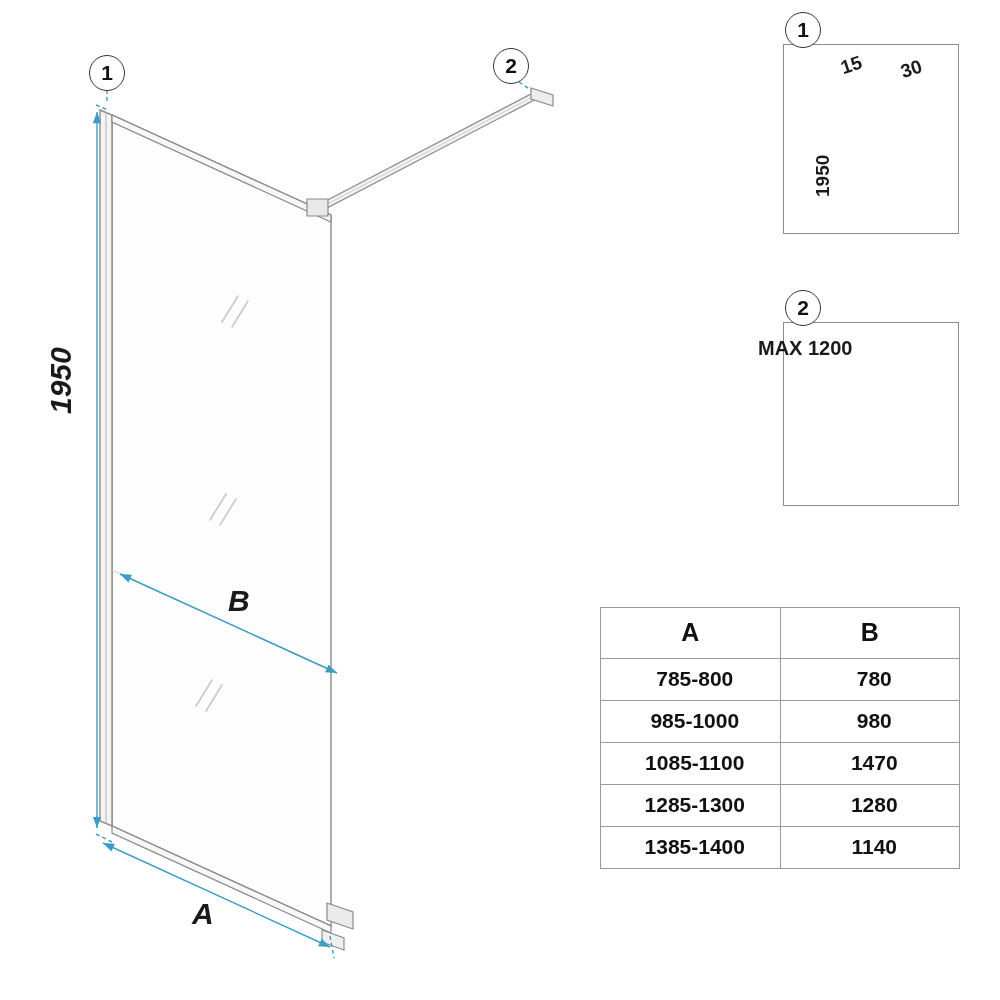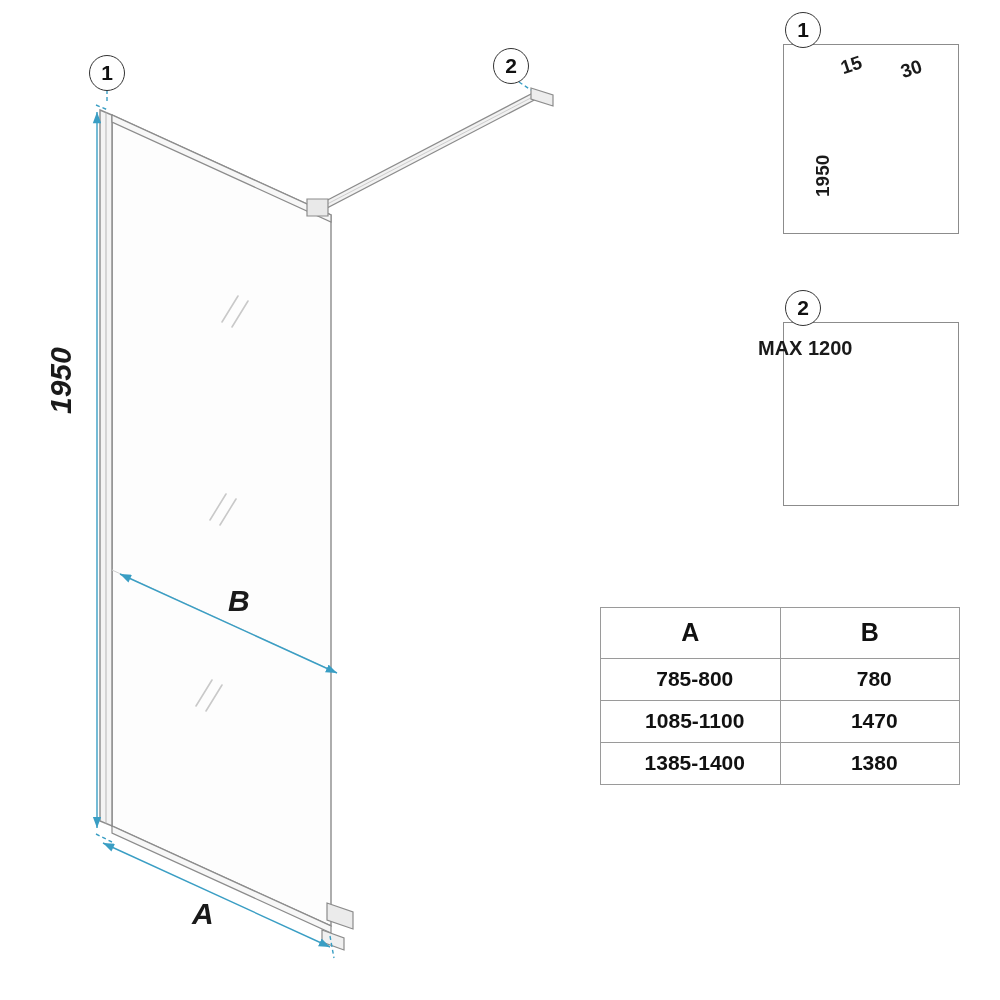--- a/index.html
+++ b/index.html
@@ -224,23 +224,31 @@
         <th>A</th>
         <th>B</th>
       </tr>
     </thead>
     <tbody id="spec-table-body">
         <tr>
           <td class="colA">785-800</td>
           <td class="colB">780</td>
         </tr>
         <tr>
+          <td class="colA">985-1000</td>
+          <td class="colB">980</td>
+        </tr>
+        <tr>
           <td class="colA">1085-1100</td>
           <td class="colB">1470</td>
         </tr>
         <tr>
+          <td class="colA">1285-1300</td>
+          <td class="colB">1280</td>
+        </tr>
+        <tr>
           <td class="colA">1385-1400</td>
-          <td class="colB">1380</td>
+          <td class="colB">1140</td>
         </tr>
       </tbody>
   </table>
 
 </div>
 
 </body></html>

